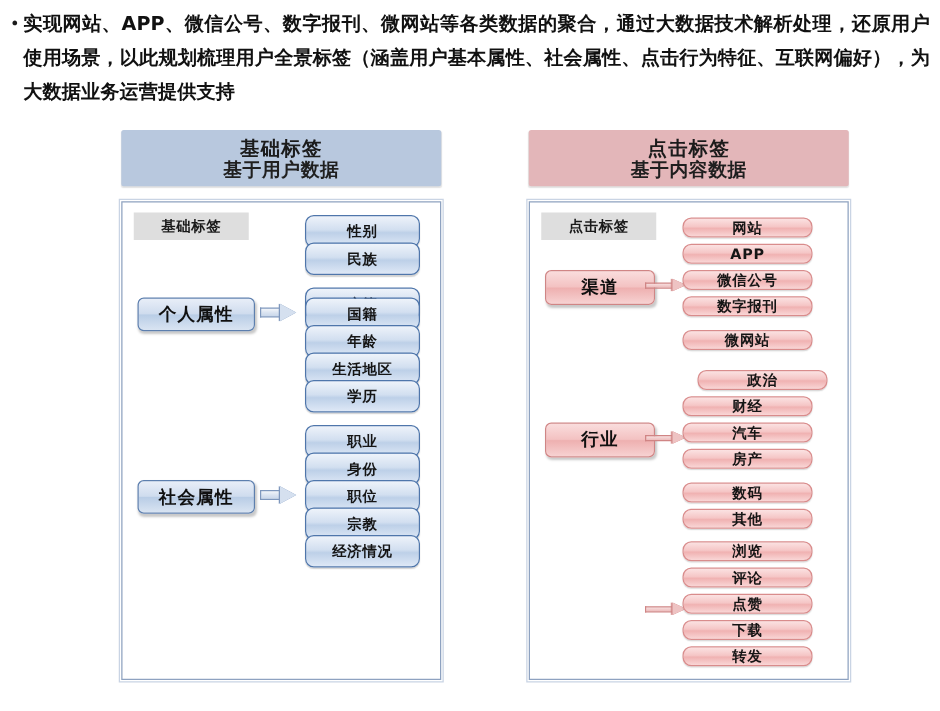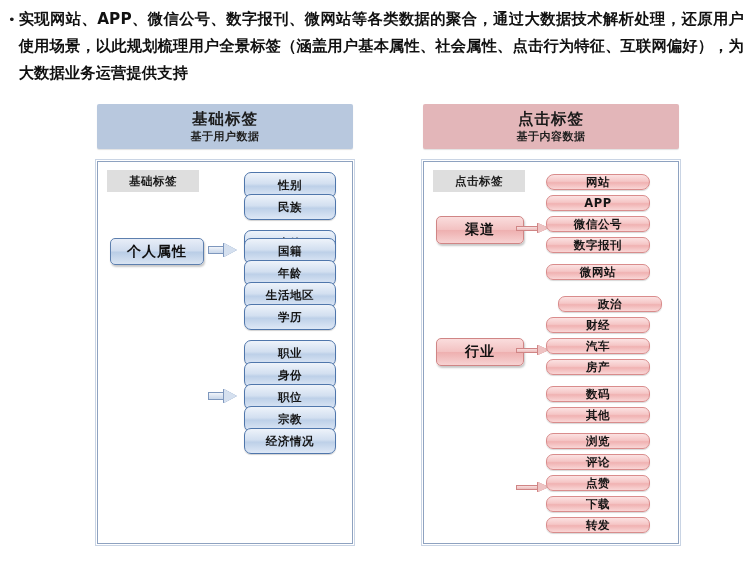--- a/index.html
+++ b/index.html
@@ -32,21 +32,21 @@
     display:flex;flex-direction:column;align-items:center;justify-content:center;
     box-shadow:0 1px 1px rgba(0,0,0,.12);
   }
   #panel-basic .panel-header{background:#b8c8de;}
   #panel-click .panel-header{background:#e3b6b9;}
   .panel-header .ph-title{
     font-size:15.5px;font-weight:700;color:#1b1b1b;line-height:19px;
     letter-spacing:1px;
   }
   .panel-header .ph-sub{
-    font-size:11px;font-weight:700;color:#1f1f1f;line-height:15px;
+    font-size:15px;font-weight:700;color:#1f1f1f;line-height:15px;
     letter-spacing:.5px;
   }
 
   .panel-body{
     margin-top:12px;height:383px;background:#ffffff;
     border:1px solid #8ea2c0;outline:1px solid #c9d4e4;outline-offset:1px;
     position:relative;box-sizing:border-box;
   }
   .inner-tag{
     position:absolute;left:9px;top:8px;width:92px;height:22px;
@@ -138,20 +138,21 @@
       <span class="head"></span>
     </div>
     <div class="leaf leaf-blue" style="top:10px;">性别</div>
     <div class="leaf leaf-blue" style="top:32px;">民族</div>
     <div class="leaf leaf-blue" style="top:68px;">户籍</div>
     <div class="leaf leaf-blue" style="top:76px;">国籍</div>
     <div class="leaf leaf-blue" style="top:98px;">年龄</div>
     <div class="leaf leaf-blue" style="top:120px;">生活地区</div>
     <div class="leaf leaf-blue" style="top:142px;">学历</div>
 
+    <div class="cat-pill cat-blue" style="top:222px;">社会属性</div>
     <div class="arrow-block" style="left:110px;top:227px;">
       <span class="shaft"></span>
       <span class="head"></span>
     </div>
     <div class="leaf leaf-blue" style="top:178px;">职业</div>
     <div class="leaf leaf-blue" style="top:200px;">身份</div>
     <div class="leaf leaf-blue" style="top:222px;">职位</div>
     <div class="leaf leaf-blue" style="top:244px;border-radius:7px;">宗教</div>
     <div class="leaf leaf-blue" style="top:266px;">经济情况</div>
   </div>
@@ -163,21 +164,21 @@
     <div class="ph-sub">基于内容数据</div>
   </div>
   <div class="panel-body">
     <div class="inner-tag">点击标签</div>
 
     <div class="cat-pill cat-pink" style="top:54px;">渠道</div>
     <div class="arrow-thin" style="left:92px;top:61px;">
       <span class="shaft"></span>
       <span class="head"></span>
     </div>
-    <div class="leaf leaf-pink" style="top:12px;border-radius:8px;">网站</div>
+    <div class="leaf leaf-pink" style="top:12px;">网站</div>
     <div class="leaf leaf-pink" style="top:33px;">APP</div>
     <div class="leaf leaf-pink" style="top:54px;border-radius:7px;">微信公号</div>
     <div class="leaf leaf-pink" style="top:75px;">数字报刊</div>
     <div class="leaf leaf-pink" style="top:102px;text-align:center;">微网站</div>
 
     <div class="cat-pill cat-pink" style="top:176px;">行业</div>
     <div class="arrow-thin" style="left:92px;top:183px;">
       <span class="shaft"></span>
       <span class="head"></span>
     </div>

